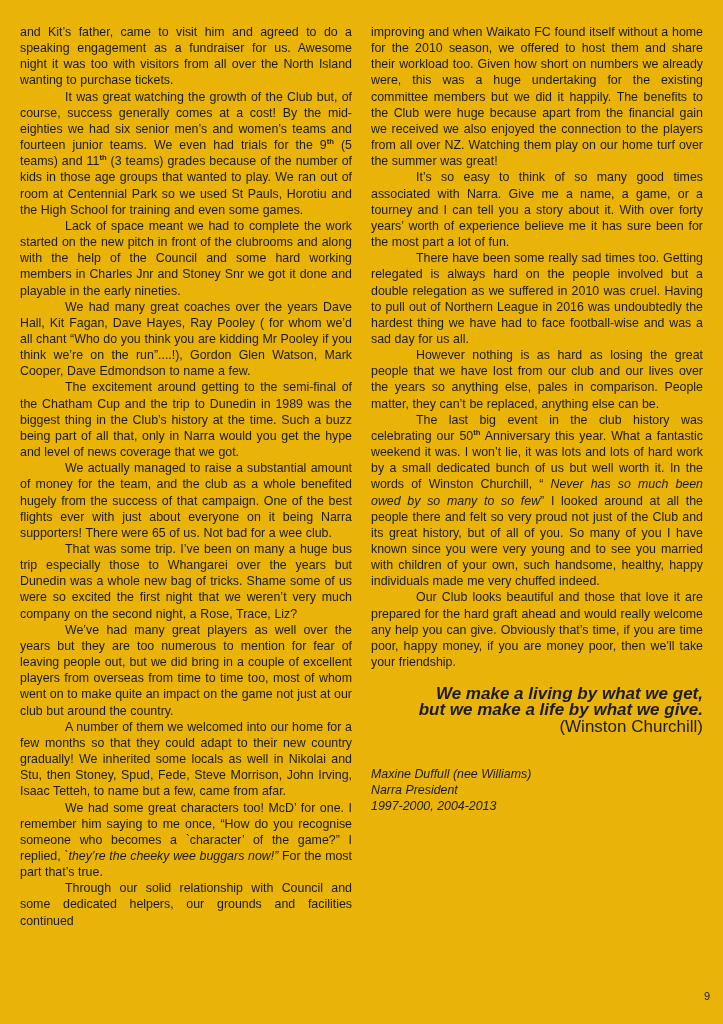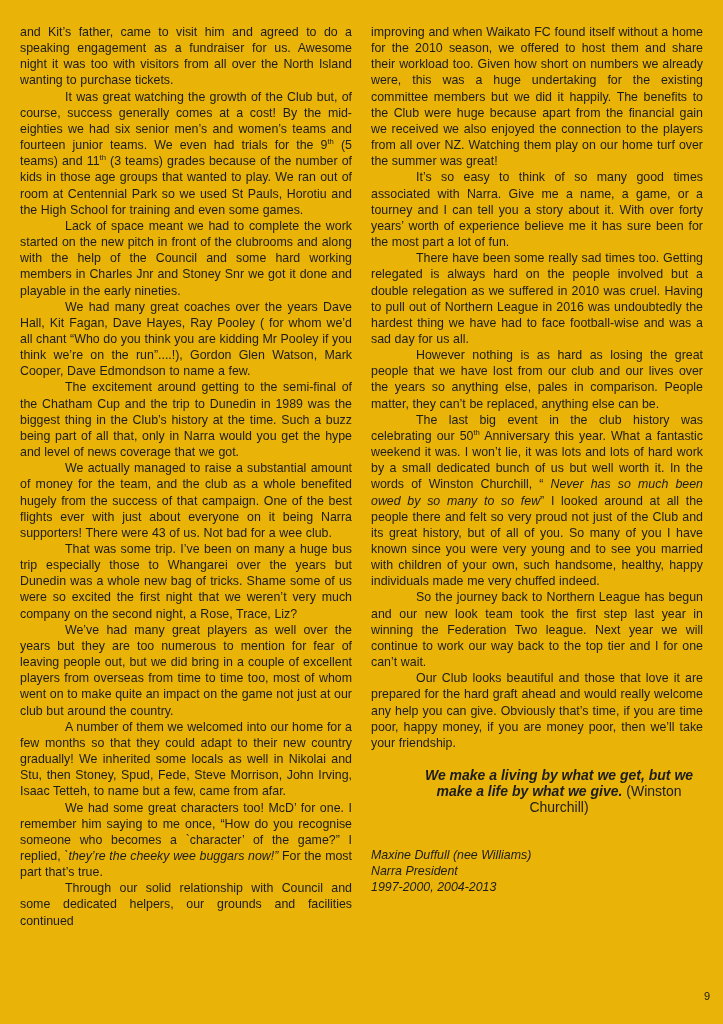--- a/index.html
+++ b/index.html
@@ -37,28 +37,29 @@
     text-indent: 45px;
     word-spacing: 0.2px;
   }
   p.para.noindent {
     text-indent: 0;
   }
   .sup {
     vertical-align: super;
     font-size: 0.62em;
     line-height: 0;
+    font-weight: bold;
   }
   .it { font-style: italic; }
   .bd { font-weight: bold; }
   p.quote {
     margin: 16px 0 0 44px;
-    font-size: 14px;
+    font-size: 17px;
     line-height: 16.15px;
-    text-align: center;
+    text-align: right;
     text-indent: 0;
   }
   .signature {
     margin-top: 31px;
     font-style: italic;
     font-size: 12.4px;
     line-height: 16.15px;
   }
   .page-number {
     position: absolute;
@@ -73,35 +74,34 @@
 
 <div class="page">
   <div class="columns">
 
     <div class="col">
       <p class="para noindent"><span>and Kit’s father, came to visit him and agreed to do a speaking engagement as a fundraiser for us. Awesome night it was too with visitors from all over the North Island wanting to purchase tickets.</span></p>
       <p class="para"><span>It was great watching the growth of the Club but, of course, success generally comes at a cost! By the mid-eighties we had six senior men’s and women’s teams and fourteen junior teams. We even had trials for the 9</span><span class="sup">th</span><span> (5 teams) and 11</span><span class="sup">th</span><span> (3 teams) grades because of the number of kids in those age groups that wanted to play. We ran out of room at Centennial Park so we used St Pauls, Horotiu and the High School for training and even some games.</span></p>
       <p class="para"><span>Lack of space meant we had to complete the work started on the new pitch in front of the clubrooms and along with the help of the Council and some hard working members in Charles Jnr and Stoney Snr we got it done and playable in the early nineties.</span></p>
       <p class="para"><span>We had many great coaches over the years Dave Hall, Kit Fagan, Dave Hayes, Ray Pooley ( for whom we’d all chant “Who do you think you are kidding Mr Pooley if you think we’re on the run”....!), Gordon Glen Watson, Mark Cooper, Dave Edmondson to name a few.</span></p>
       <p class="para"><span>The excitement around getting to the semi-final of the Chatham Cup and the trip to Dunedin in 1989 was the biggest thing in the Club’s history at the time. Such a buzz being part of all that, only in Narra would you get the hype and level of news coverage that we got.</span></p>
-      <p class="para"><span>We actually managed to raise a substantial amount of money for the team, and the club as a whole benefited hugely from the success of that campaign. One of the best flights ever with just about everyone on it being Narra supporters! There were 43 of us. Not bad for a wee club.</span></p>
+      <p class="para"><span>We actually managed to raise a substantial amount of money for the team, and the club as a whole benefited hugely from the success of that campaign. One of the best flights ever with just about everyone on it being Narra supporters! There were 65 of us. Not bad for a wee club.</span></p>
       <p class="para"><span>That was some trip. I’ve been on many a huge bus trip especially those to Whangarei over the years but Dunedin was a whole new bag of tricks. Shame some of us were so excited the first night that we weren’t very much company on the second night, a Rose, Trace, Liz?</span></p>
       <p class="para"><span>We’ve had many great players as well over the years but they are too numerous to mention for fear of leaving people out, but we did bring in a couple of excellent players from overseas from time to time too, most of whom went on to make quite an impact on the game not just at our club but around the country.</span></p>
       <p class="para"><span>A number of them we welcomed into our home for a few months so that they could adapt to their new country gradually! We inherited some locals as well in Nikolai and Stu, then Stoney, Spud, Fede, Steve Morrison, John Irving, Isaac Tetteh, to name but a few, came from afar.</span></p>
       <p class="para"><span>We had some great characters too! McD’ for one. I remember him saying to me once, “How do you recognise someone who becomes a `character’ of the game?” I replied, </span><span class="it">`they’re the cheeky wee buggars now!”</span><span> For the most part that’s true.</span></p>
       <p class="para"><span>Through our solid relationship with Council and some dedicated helpers, our grounds and facilities continued</span></p>
     </div>
 
     <div class="col">
       <p class="para noindent"><span>improving and when Waikato FC found itself without a home for the 2010 season, we offered to host them and share their workload too. Given how short on numbers we already were, this was a huge undertaking for the existing committee members but we did it happily. The benefits to the Club were huge because apart from the financial gain we received we also enjoyed the connection to the players from all over NZ. Watching them play on our home turf over the summer was great!</span></p>
       <p class="para"><span>It’s so easy to think of so many good times associated with Narra. Give me a name, a game, or a tourney and I can tell you a story about it. With over forty years’ worth of experience believe me it has sure been for the most part a lot of fun.</span></p>
       <p class="para"><span>There have been some really sad times too. Getting relegated is always hard on the people involved but a double relegation as we suffered in 2010 was cruel. Having to pull out of Northern League in 2016 was undoubtedly the hardest thing we have had to face football-wise and was a sad day for us all.</span></p>
       <p class="para"><span>However nothing is as hard as losing the great people that we have lost from our club and our lives over the years so anything else, pales in comparison. People matter, they can’t be replaced, anything else can be.</span></p>
       <p class="para"><span>The last big event in the club history was celebrating our 50</span><span class="sup">th</span><span> Anniversary this year. What a fantastic weekend it was. I won’t lie, it was lots and lots of hard work by a small dedicated bunch of us but well worth it. In the words of Winston Churchill,  “ </span><span class="it">Never has so much been owed by so many to so few</span><span>”  I looked around at all the people there and felt so very proud not just of the Club and its great history, but of all of you. So many of you I have known since you were very young and to see you married with children of your own, such handsome, healthy, happy individuals made me very chuffed indeed.</span></p>
-      <p class="para"><span>So the journey back to Northern League has begun and our new look team took the first step last year in winning the Federation Two league. Next year we will continue to work our way back to the top tier and I for one can’t wait.</span></p>
       <p class="para"><span>Our Club looks beautiful and those that love it are prepared for the hard graft ahead and would really welcome any help you can give. Obviously that’s time, if you are time poor, happy money, if you are money poor, then we’ll take your friendship.</span></p>
       <p class="quote"><span class="it bd">We make a living by what we get, but we make a life by what we give.</span><span>  (Winston Churchill)</span></p>
       <div class="signature">
         <div>Maxine Duffull (nee Williams)</div>
         <div>Narra President</div>
         <div>1997-2000, 2004-2013</div>
       </div>
     </div>
 
   </div>

